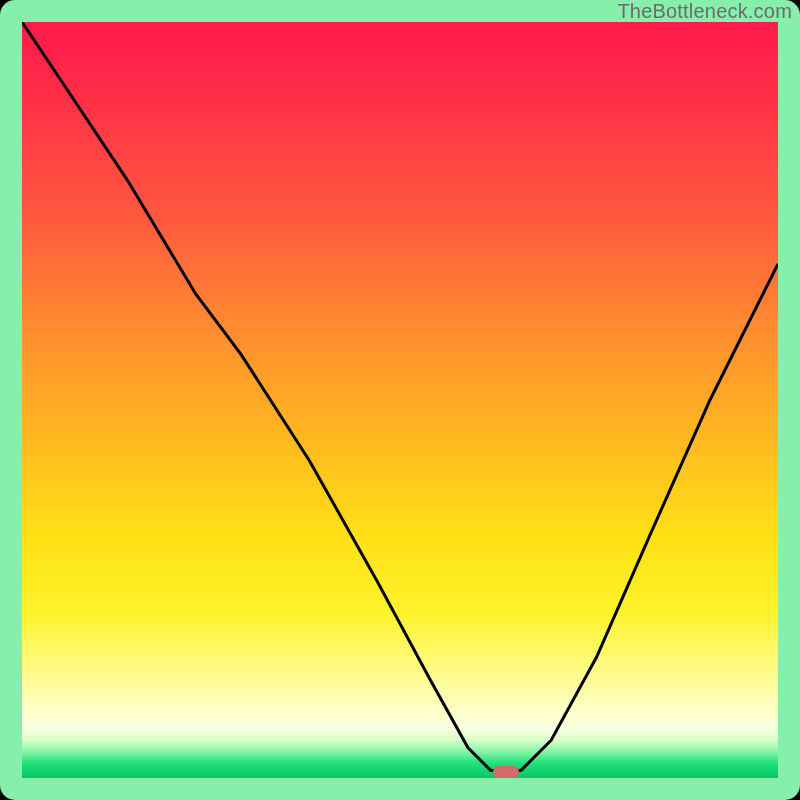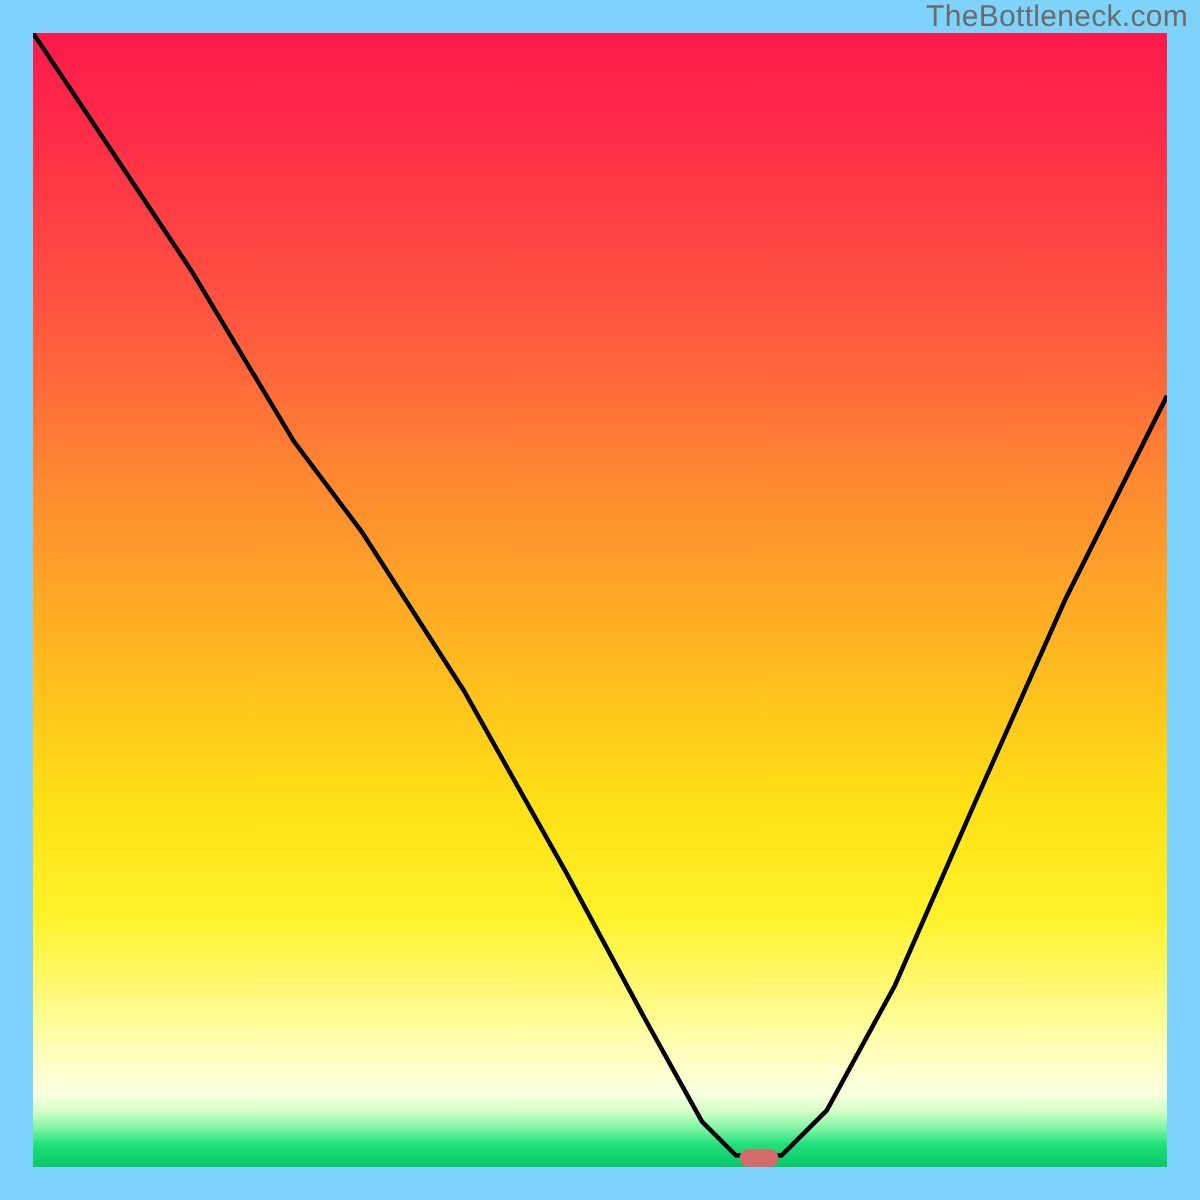--- a/index.html
+++ b/index.html
@@ -8,21 +8,22 @@
     width: 800px;
     height: 800px;
     background: #000;
     overflow: hidden;
     font-family: Arial, Helvetica, sans-serif;
   }
   .frame {
     position: relative;
     width: 800px;
     height: 800px;
-    background: #7dd3fc;
+    background: #86efac;
+    border-radius: 15px;
   }
   .plot {
     position: absolute;
     left: 22px;
     top: 22px;
     width: 756px;
     height: 756px;
     
     background: linear-gradient(
       to bottom,

